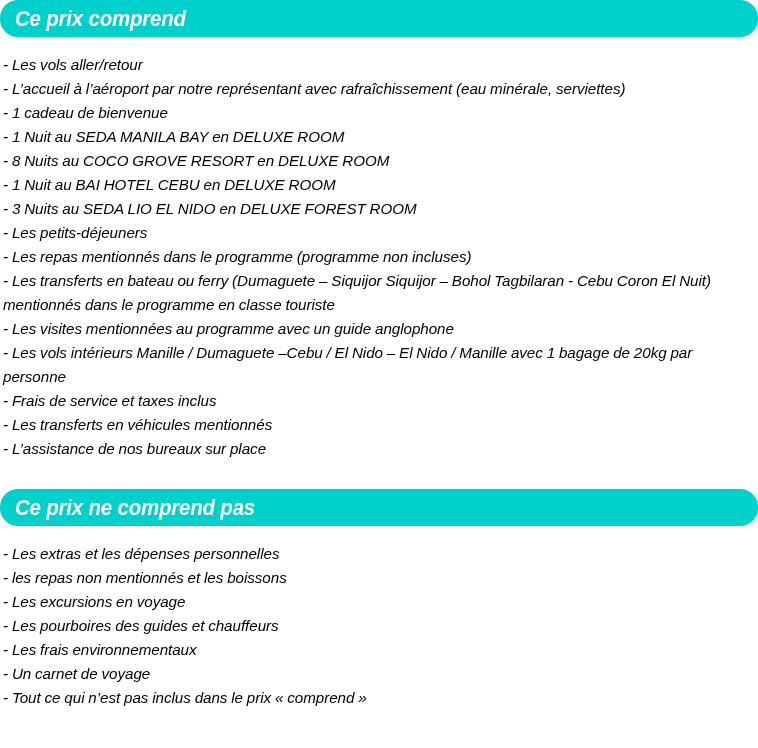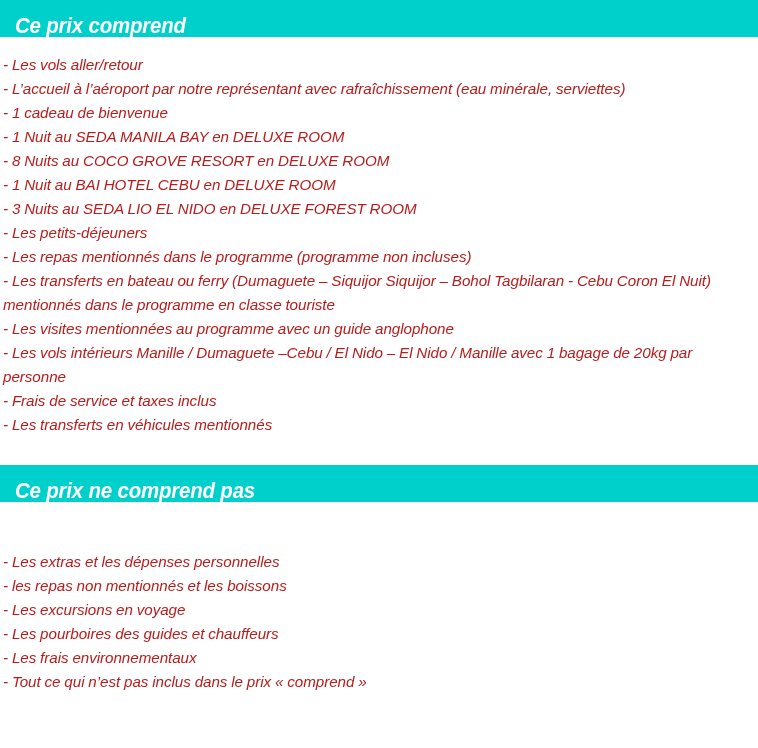--- a/index.html
+++ b/index.html
@@ -19,21 +19,22 @@
     height: 748px;
     background: #ffffff;
   }
 
   
   .section-header {
     width: 100%;
     background: #00d0cb;
     box-sizing: border-box;
     display: flex;
-    align-items: flex-end;
+    align-items: center;
+    border-radius: 18px;
   }
   .section-header .section-title {
     color: #ffffff;
     font-family: "Liberation Sans", sans-serif;
     font-style: italic;
     font-weight: bold;
     font-size: 22px;
     line-height: 1;
     letter-spacing: -0.2px;
     padding-left: 16px;
@@ -41,40 +42,40 @@
     transform-origin: left center;
     white-space: nowrap;
   }
 
   
   .section-body {
     padding: 0;
     margin: 0;
   }
   .list-item {
-    color: #b91c1c;
+    color: #000000;
     font-family: "Liberation Sans", sans-serif;
     font-style: italic;
     font-weight: normal;
     font-size: 15.2px;
     line-height: 24px;
     letter-spacing: -0.05px;
     padding-left: 3px;
     padding-right: 4px;
     margin: 0;
     white-space: normal;
     word-spacing: -0.3px;
   }
 
   
   #header-1 { height: 37px; }
   #body-1 { padding-top: 16px; }
   #gap-1 { height: 28px; }
   #header-2 { height: 37px; }
-  #body-2 { padding-top: 16px; margin-top: 32px; }
+  #body-2 { padding-top: 16px; }
 </style>
 </head>
 <body>
 
 <div class="page">
 
   <div class="section-header" id="header-1">
     <span class="section-title">Ce prix comprend</span>
   </div>
 
@@ -86,30 +87,32 @@
     <p class="list-item">- 8 Nuits au COCO GROVE RESORT en DELUXE ROOM</p>
     <p class="list-item">- 1 Nuit au BAI HOTEL CEBU en DELUXE ROOM</p>
     <p class="list-item">- 3 Nuits au SEDA LIO EL NIDO en DELUXE FOREST ROOM</p>
     <p class="list-item">- Les petits-déjeuners</p>
     <p class="list-item">- Les repas mentionnés dans le programme (programme non incluses)</p>
     <p class="list-item">- Les transferts en bateau ou ferry (Dumaguete – Siquijor Siquijor – Bohol Tagbilaran - Cebu Coron El Nuit) mentionnés dans le programme en classe touriste</p>
     <p class="list-item">- Les visites mentionnées au programme avec un guide anglophone</p>
     <p class="list-item">- Les vols intérieurs Manille / Dumaguete –Cebu / El Nido – El Nido / Manille avec 1 bagage de 20kg par personne</p>
     <p class="list-item">- Frais de service et taxes inclus</p>
     <p class="list-item">- Les transferts en véhicules mentionnés</p>
+    <p class="list-item">- L’assistance de nos bureaux sur place</p>
   </div>
 
   <div id="gap-1"></div>
 
   <div class="section-header" id="header-2">
     <span class="section-title">Ce prix ne comprend pas</span>
   </div>
 
   <div class="section-body" id="body-2">
     <p class="list-item">- Les extras et les dépenses personnelles</p>
     <p class="list-item">- les repas non mentionnés et les boissons</p>
     <p class="list-item">- Les excursions en voyage</p>
     <p class="list-item">- Les pourboires des guides et chauffeurs</p>
     <p class="list-item">- Les frais environnementaux</p>
+    <p class="list-item">- Un carnet de voyage</p>
     <p class="list-item">- Tout ce qui n’est pas inclus dans le prix « comprend »</p>
   </div>
 
 </div>
 
 </body></html>

